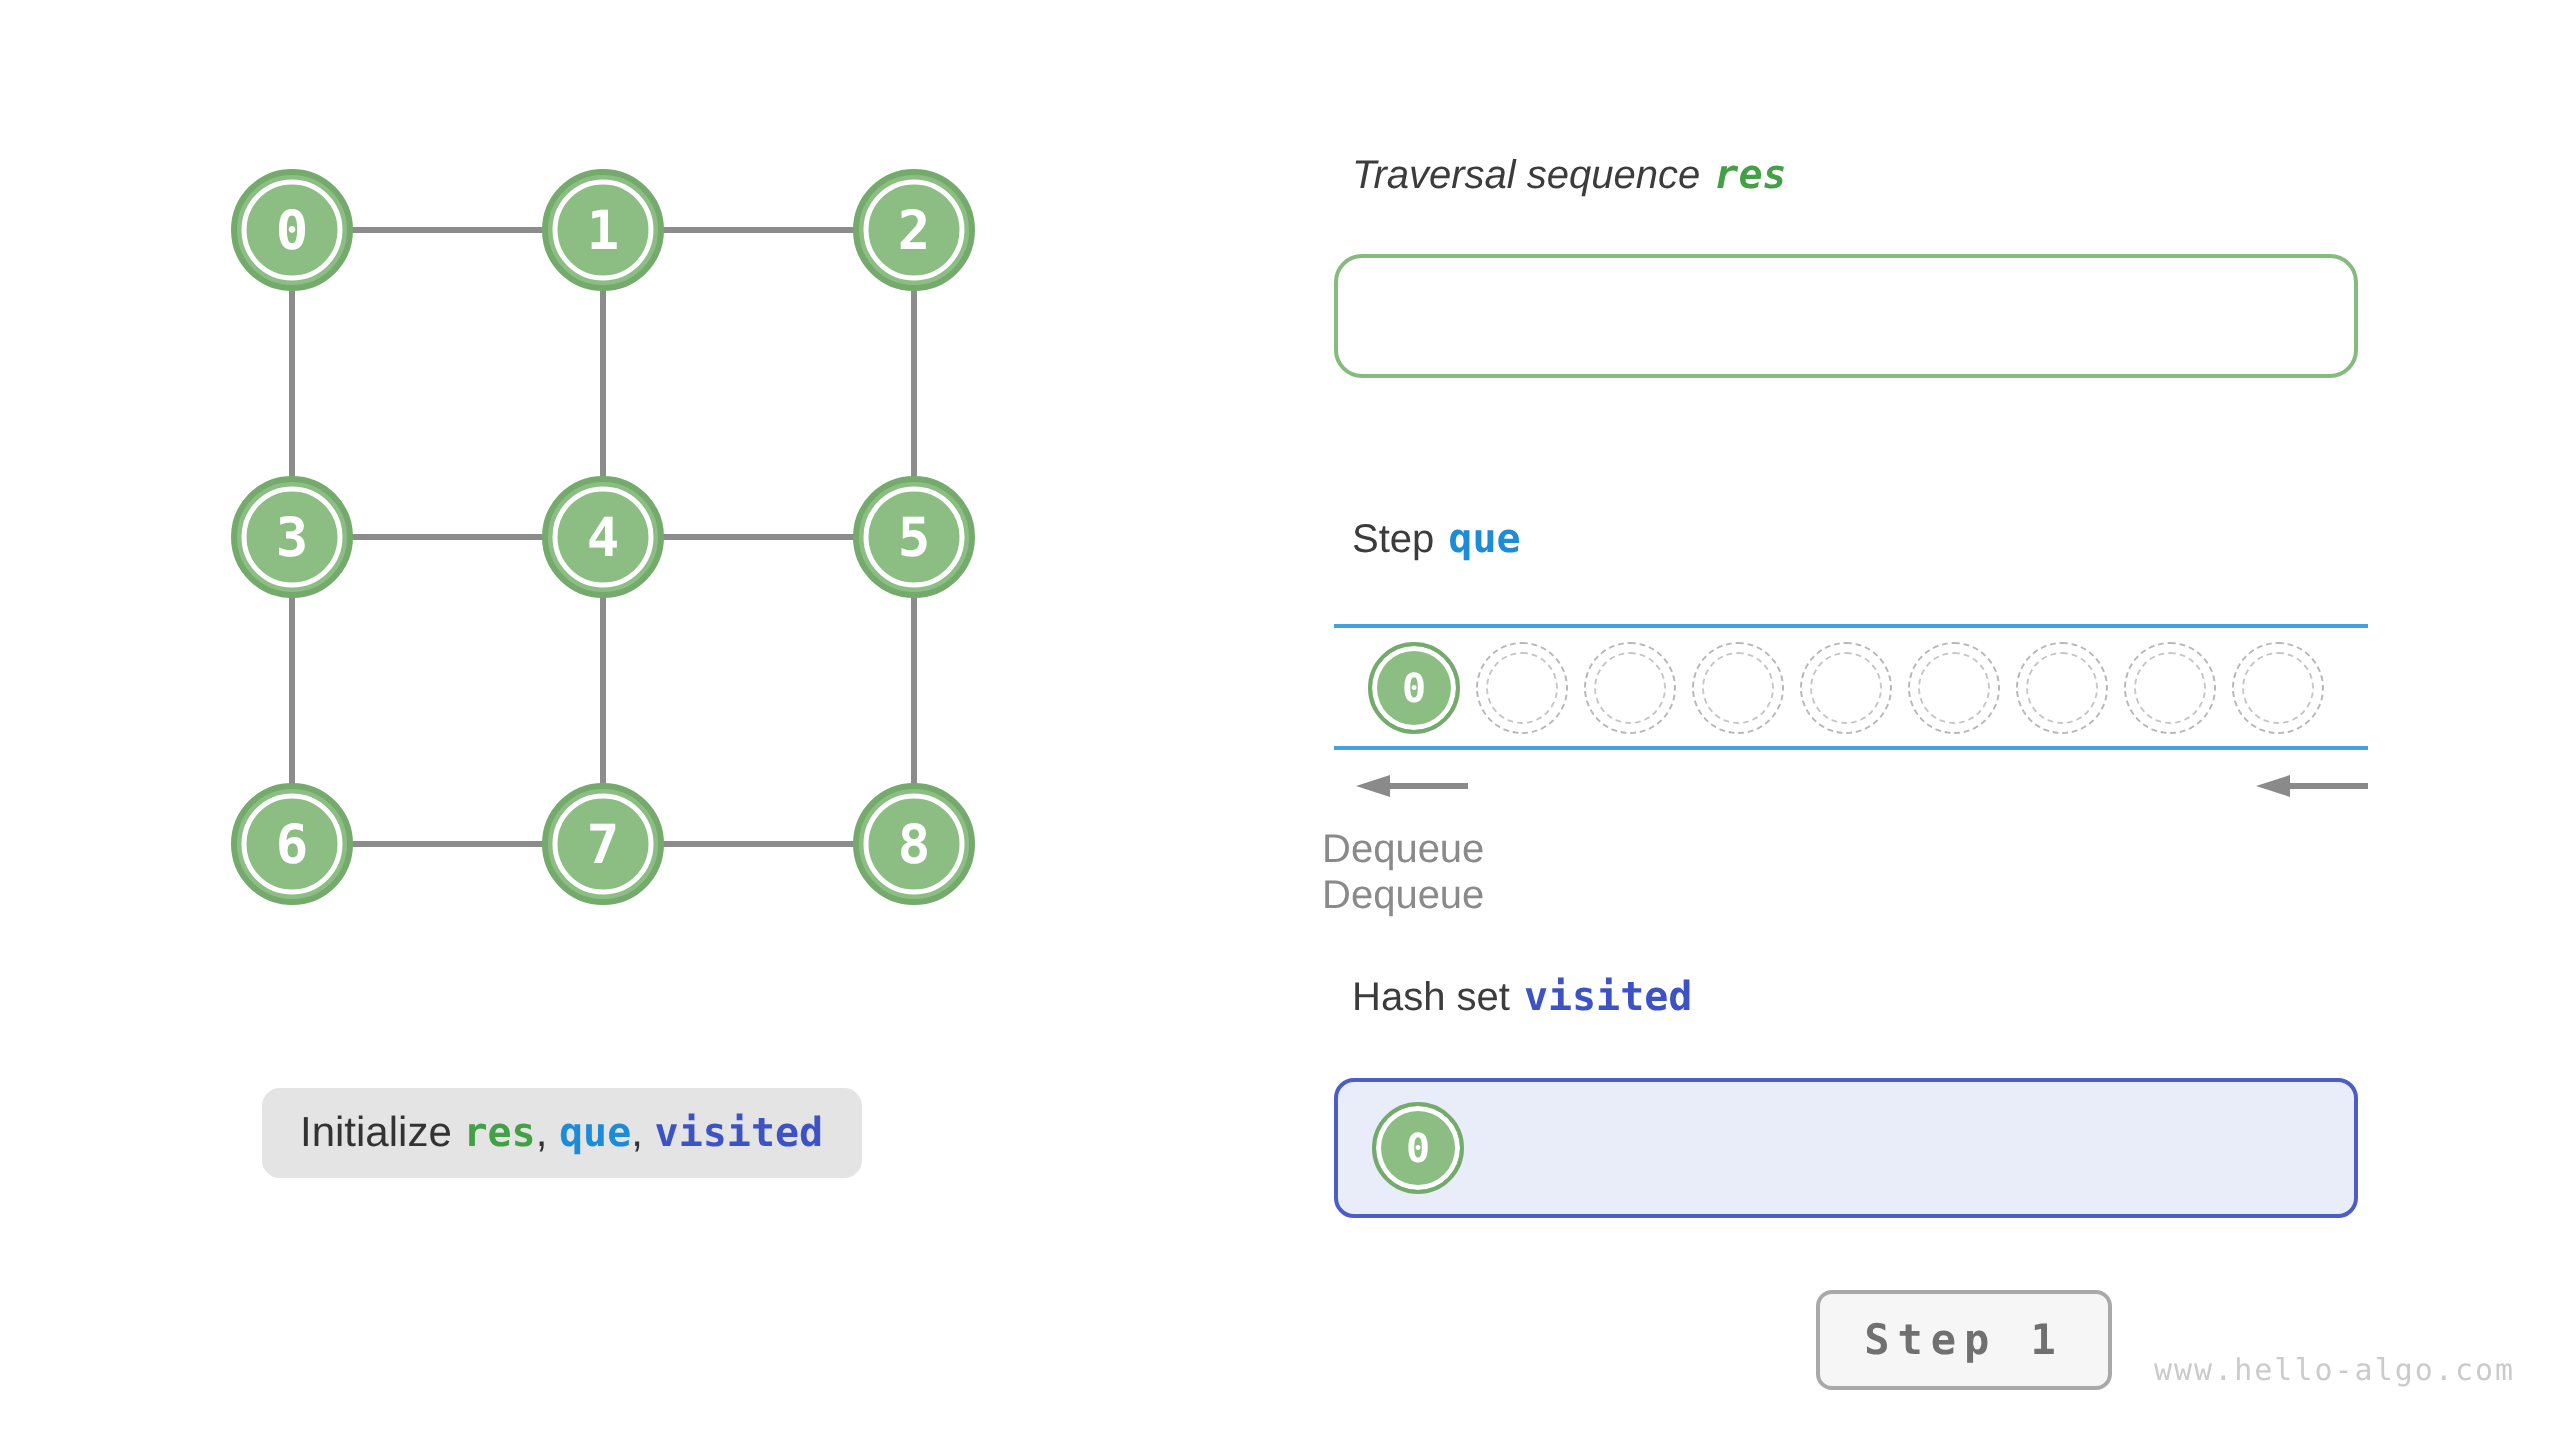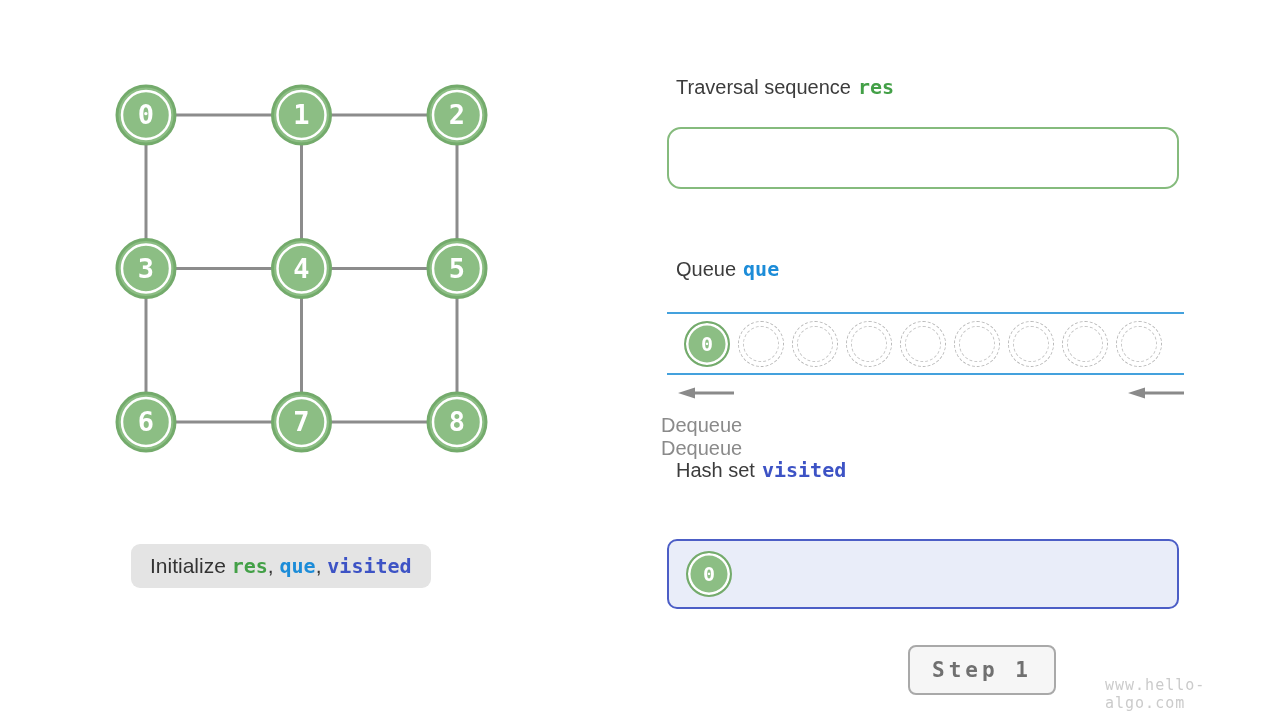--- a/index.html
+++ b/index.html
@@ -46,21 +46,21 @@
            padding:10px 19px;font-size:21px;color:#333;white-space:nowrap;}
   .caption .code{font-family:"DejaVu Sans Mono",monospace;font-weight:bold;font-size:20px;}
   .caption .green{color:var(--green);} .caption .blue{color:var(--blue);} .caption .indigo{color:var(--indigo);}
 
   .step-btn{position:absolute;left:908px;top:645px;width:148px;height:50px;box-sizing:border-box;
             background:var(--btn-bg);border:2px solid var(--btn-border);border-radius:8px;
             display:flex;align-items:center;justify-content:center;cursor:pointer;
             font-family:"DejaVu Sans Mono",monospace;font-weight:bold;font-size:21px;
             letter-spacing:4px;color:var(--btn-text);}
   .watermark{position:absolute;left:1077px;top:676px;font-family:"DejaVu Sans Mono",monospace;
-             font-size:15px;color:var(--watermark);letter-spacing:1px;margin-left:28px;}
+             font-size:15px;color:var(--watermark);letter-spacing:1px;}
 </style>
 </head>
 <body>
 
 <div class="stage">
 
   <svg class="graph" width="540" height="500">
       <line x1="146" y1="115" x2="301.5" y2="115" stroke="var(--edge)" stroke-width="3"></line>
       <line x1="301.5" y1="115" x2="457" y2="115" stroke="var(--edge)" stroke-width="3"></line>
       <line x1="146" y1="268.5" x2="301.5" y2="268.5" stroke="var(--edge)" stroke-width="3"></line>
@@ -115,27 +115,27 @@
       </g>
       <g>
         <circle cx="457" cy="422" r="29" fill="var(--node-fill)" stroke="var(--node-rim)" stroke-width="3"></circle>
         <circle cx="457" cy="422" r="24" fill="none" stroke="#ffffff" stroke-width="2.5"></circle>
         <text x="457" y="422" dy="0.35em" text-anchor="middle" fill="#ffffff" font-size="27px" font-weight="bold" font-family="&quot;DejaVu Sans Mono&quot;,monospace">8</text>
       </g>
     </svg>
 
   <div class="caption"><span>Initialize </span><span class="code green">res</span><span>, </span><span class="code blue">que</span><span>, </span><span class="code indigo">visited</span></div>
 
-  <div class="sec-head" style="left:676px;top:75px;">
+  <div class="sec-head" style="left:676px;top:75px;font-style:italic;">
     <span>Traversal sequence</span><span class="var green">res</span>
   </div>
   <div class="res-box"></div>
 
   <div class="sec-head" style="left:676px;top:257px;">
-    <span>Queue</span><span class="var blue">que</span>
+    <span>Step</span><span class="var blue">que</span>
   </div>
   <div class="queue-band">
       <div class="chip">0</div>
       <div class="slot">
         <div class="slot-inner"></div>
       </div>
       <div class="slot">
         <div class="slot-inner"></div>
       </div>
       <div class="slot">
@@ -166,21 +166,21 @@
     <svg width="60" height="14">
       <line x1="16" y1="7" x2="58" y2="7" stroke="#8A8A8A" stroke-width="3"></line>
       <polygon points="2,7 19,1.5 19,12.5" fill="#8A8A8A"></polygon>
     </svg>
   </div>
   <div class="label-row">
     <span>Dequeue</span>
     <span>Dequeue</span>
   </div>
 
-  <div class="sec-head" style="left:676px;top:458px;">
+  <div class="sec-head" style="left:676px;top:486px;">
     <span>Hash set</span><span class="var indigo">visited</span>
   </div>
   <div class="hash-box">
       <div class="chip">0</div>
     </div>
 
   <div class="step-btn">Step 1</div>
 
   <div class="watermark">www.hello-algo.com</div>
 </div>

